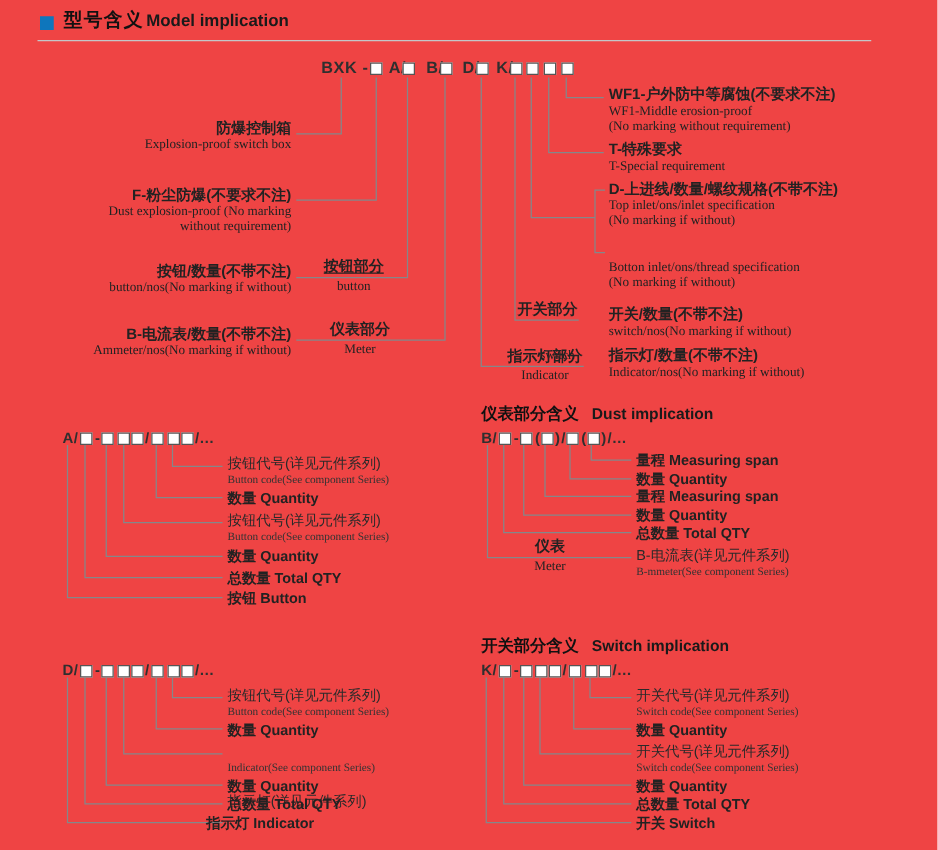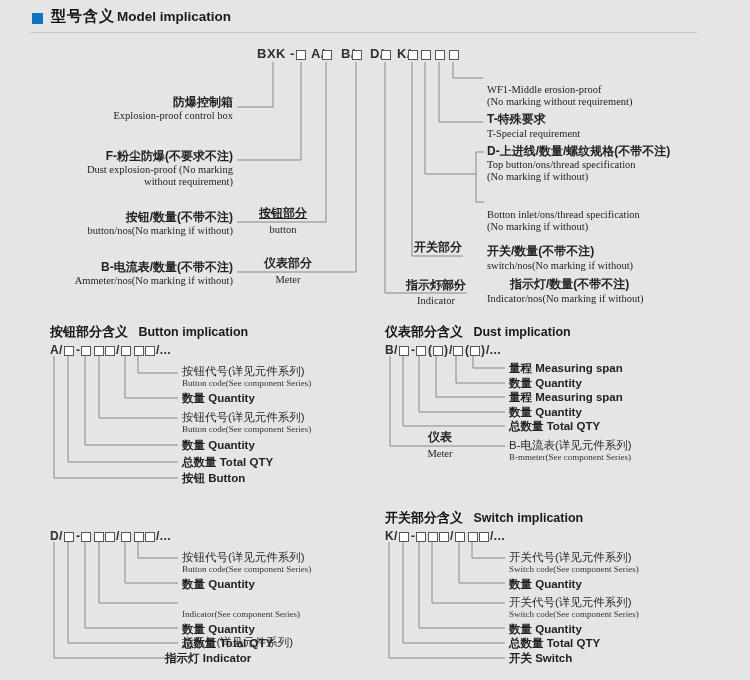--- a/index.html
+++ b/index.html
@@ -1,16 +1,16 @@
 <!DOCTYPE html>
 <html><head>
 <meta charset="utf-8">
 <style>
   html,body{margin:0;padding:0;background:#fff;}
-  .page{position:relative;width:750px;height:680px;background:#e5e5e5;overflow:hidden;
+  .page{position:relative;width:750px;height:680px;background:#ef4444;overflow:hidden;
         font-family:"Liberation Sans",sans-serif;color:#2a2a2a;}
   .abs{position:absolute;white-space:nowrap;}
   
   .sq{position:absolute;width:11px;height:11px;background:#0e76bc;}
   .h-zh{font-weight:bold;font-size:15px;letter-spacing:1px;color:#111;}
   .h-en{font-weight:bold;font-size:13.5px;color:#1a1a1a;}
   .hrule{position:absolute;height:1px;background:#c4c6c8;}
   
   .mod{font-weight:bold;font-size:13px;color:#2f2f2f;letter-spacing:.5px;}
   .fml{font-weight:bold;font-size:12px;color:#2f2f2f;}
@@ -88,21 +88,21 @@
   <span class="bx" style="left:352px;top:50px;"></span>
   <span class="abs mod" style="left:370px;top:46px;">D/</span>
   <span class="bx" style="left:381px;top:50px;"></span>
   <span class="abs mod" style="left:397px;top:46px;">K/</span>
   <span class="bx" style="left:408px;top:50px;"></span>
   <span class="bx" style="left:421px;top:50px;"></span>
   <span class="bx" style="left:435px;top:50px;"></span>
   <span class="bx" style="left:449px;top:50px;"></span>
 
   <div class="abs zh ra" style="right:517px;top:96px;">防爆控制箱</div>
-  <div class="abs en ra" style="right:517px;top:110px;">Explosion-proof control box</div>
+  <div class="abs en ra" style="right:517px;top:110px;">Explosion-proof switch box</div>
 
   <div class="abs zh ra" style="right:517px;top:150px;">F-粉尘防爆(不要求不注)</div>
   <div class="abs en ra" style="right:517px;top:164px;">Dust explosion-proof (No marking</div>
   <div class="abs en ra" style="right:517px;top:176px;">without requirement)</div>
 
   <div class="abs zh ra" style="right:517px;top:211px;">按钮/数量(不带不注)</div>
   <div class="abs en ra" style="right:517px;top:225px;">button/nos(No marking if without)</div>
 
   <div class="abs zh ra" style="right:517px;top:261px;">B-电流表/数量(不带不注)</div>
   <div class="abs en ra" style="right:517px;top:275px;">Ammeter/nos(No marking if without)</div>
@@ -112,43 +112,40 @@
 
   <div class="abs zh ctr" style="left:255px;top:257px;width:66px;">仪表部分</div>
   <div class="abs en ctr" style="left:255px;top:274px;width:66px;">Meter</div>
 
   <div class="abs zh ctr" style="left:412px;top:241px;width:52px;">开关部分</div>
   <div class="abs en ctr" style="left:420px;top:258px;width:52px;margin-top:21px;">switch</div>
 
   <div class="abs zh ctr" style="left:403px;top:279px;width:66px;">指示灯部分</div>
   <div class="abs en ctr" style="left:403px;top:295px;width:66px;">Indicator</div>
 
+  <div class="abs zh" style="left:487px;top:69px;">WF1-户外防中等腐蚀(不要求不注)</div>
   <div class="abs en" style="left:487px;top:84px;">WF1-Middle erosion-proof</div>
   <div class="abs en" style="left:487px;top:96px;">(No marking without requirement)</div>
 
   <div class="abs zh" style="left:487px;top:113px;">T-特殊要求</div>
   <div class="abs en" style="left:487px;top:128px;">T-Special requirement</div>
 
   <div class="abs zh" style="left:487px;top:145px;">D-上进线/数量/螺纹规格(不带不注)</div>
-  <div class="abs en" style="left:487px;top:159px;">Top button/ons/thread specification</div>
+  <div class="abs en" style="left:487px;top:159px;">Top inlet/ons/inlet specification</div>
   <div class="abs en" style="left:487px;top:171px;">(No marking if without)</div>
 
   <div class="abs en" style="left:487px;top:209px;">Botton inlet/ons/thread specification</div>
   <div class="abs en" style="left:487px;top:221px;">(No marking if without)</div>
 
   <div class="abs zh" style="left:487px;top:245px;">开关/数量(不带不注)</div>
   <div class="abs en" style="left:487px;top:260px;">switch/nos(No marking if without)</div>
 
-  <div class="abs zh" style="left:510px;top:278px;">指示灯/数量(不带不注)</div>
+  <div class="abs zh" style="left:487px;top:278px;">指示灯/数量(不带不注)</div>
   <div class="abs en" style="left:487px;top:293px;">Indicator/nos(No marking if without)</div>
 
-  <div class="abs" style="left:50px;top:322px;">
-    <span class="t-zh">按钮部分含义</span>
-    <span class="t-en">Button implication</span>
-  </div>
   <span class="abs fml" style="left:50px;top:343px;">A</span>
   <span class="abs fml" style="left:59px;top:343px;">/</span>
   <span class="bx" style="left:64px;top:346px;"></span>
   <span class="abs fml" style="left:76px;top:343px;">-</span>
   <span class="bx" style="left:81px;top:346px;"></span>
   <span class="bx" style="left:94px;top:346px;"></span>
   <span class="bx" style="left:105px;top:346px;"></span>
   <span class="abs fml" style="left:116px;top:343px;">/</span>
   <span class="bx" style="left:121px;top:346px;"></span>
   <span class="bx" style="left:134px;top:346px;"></span>

